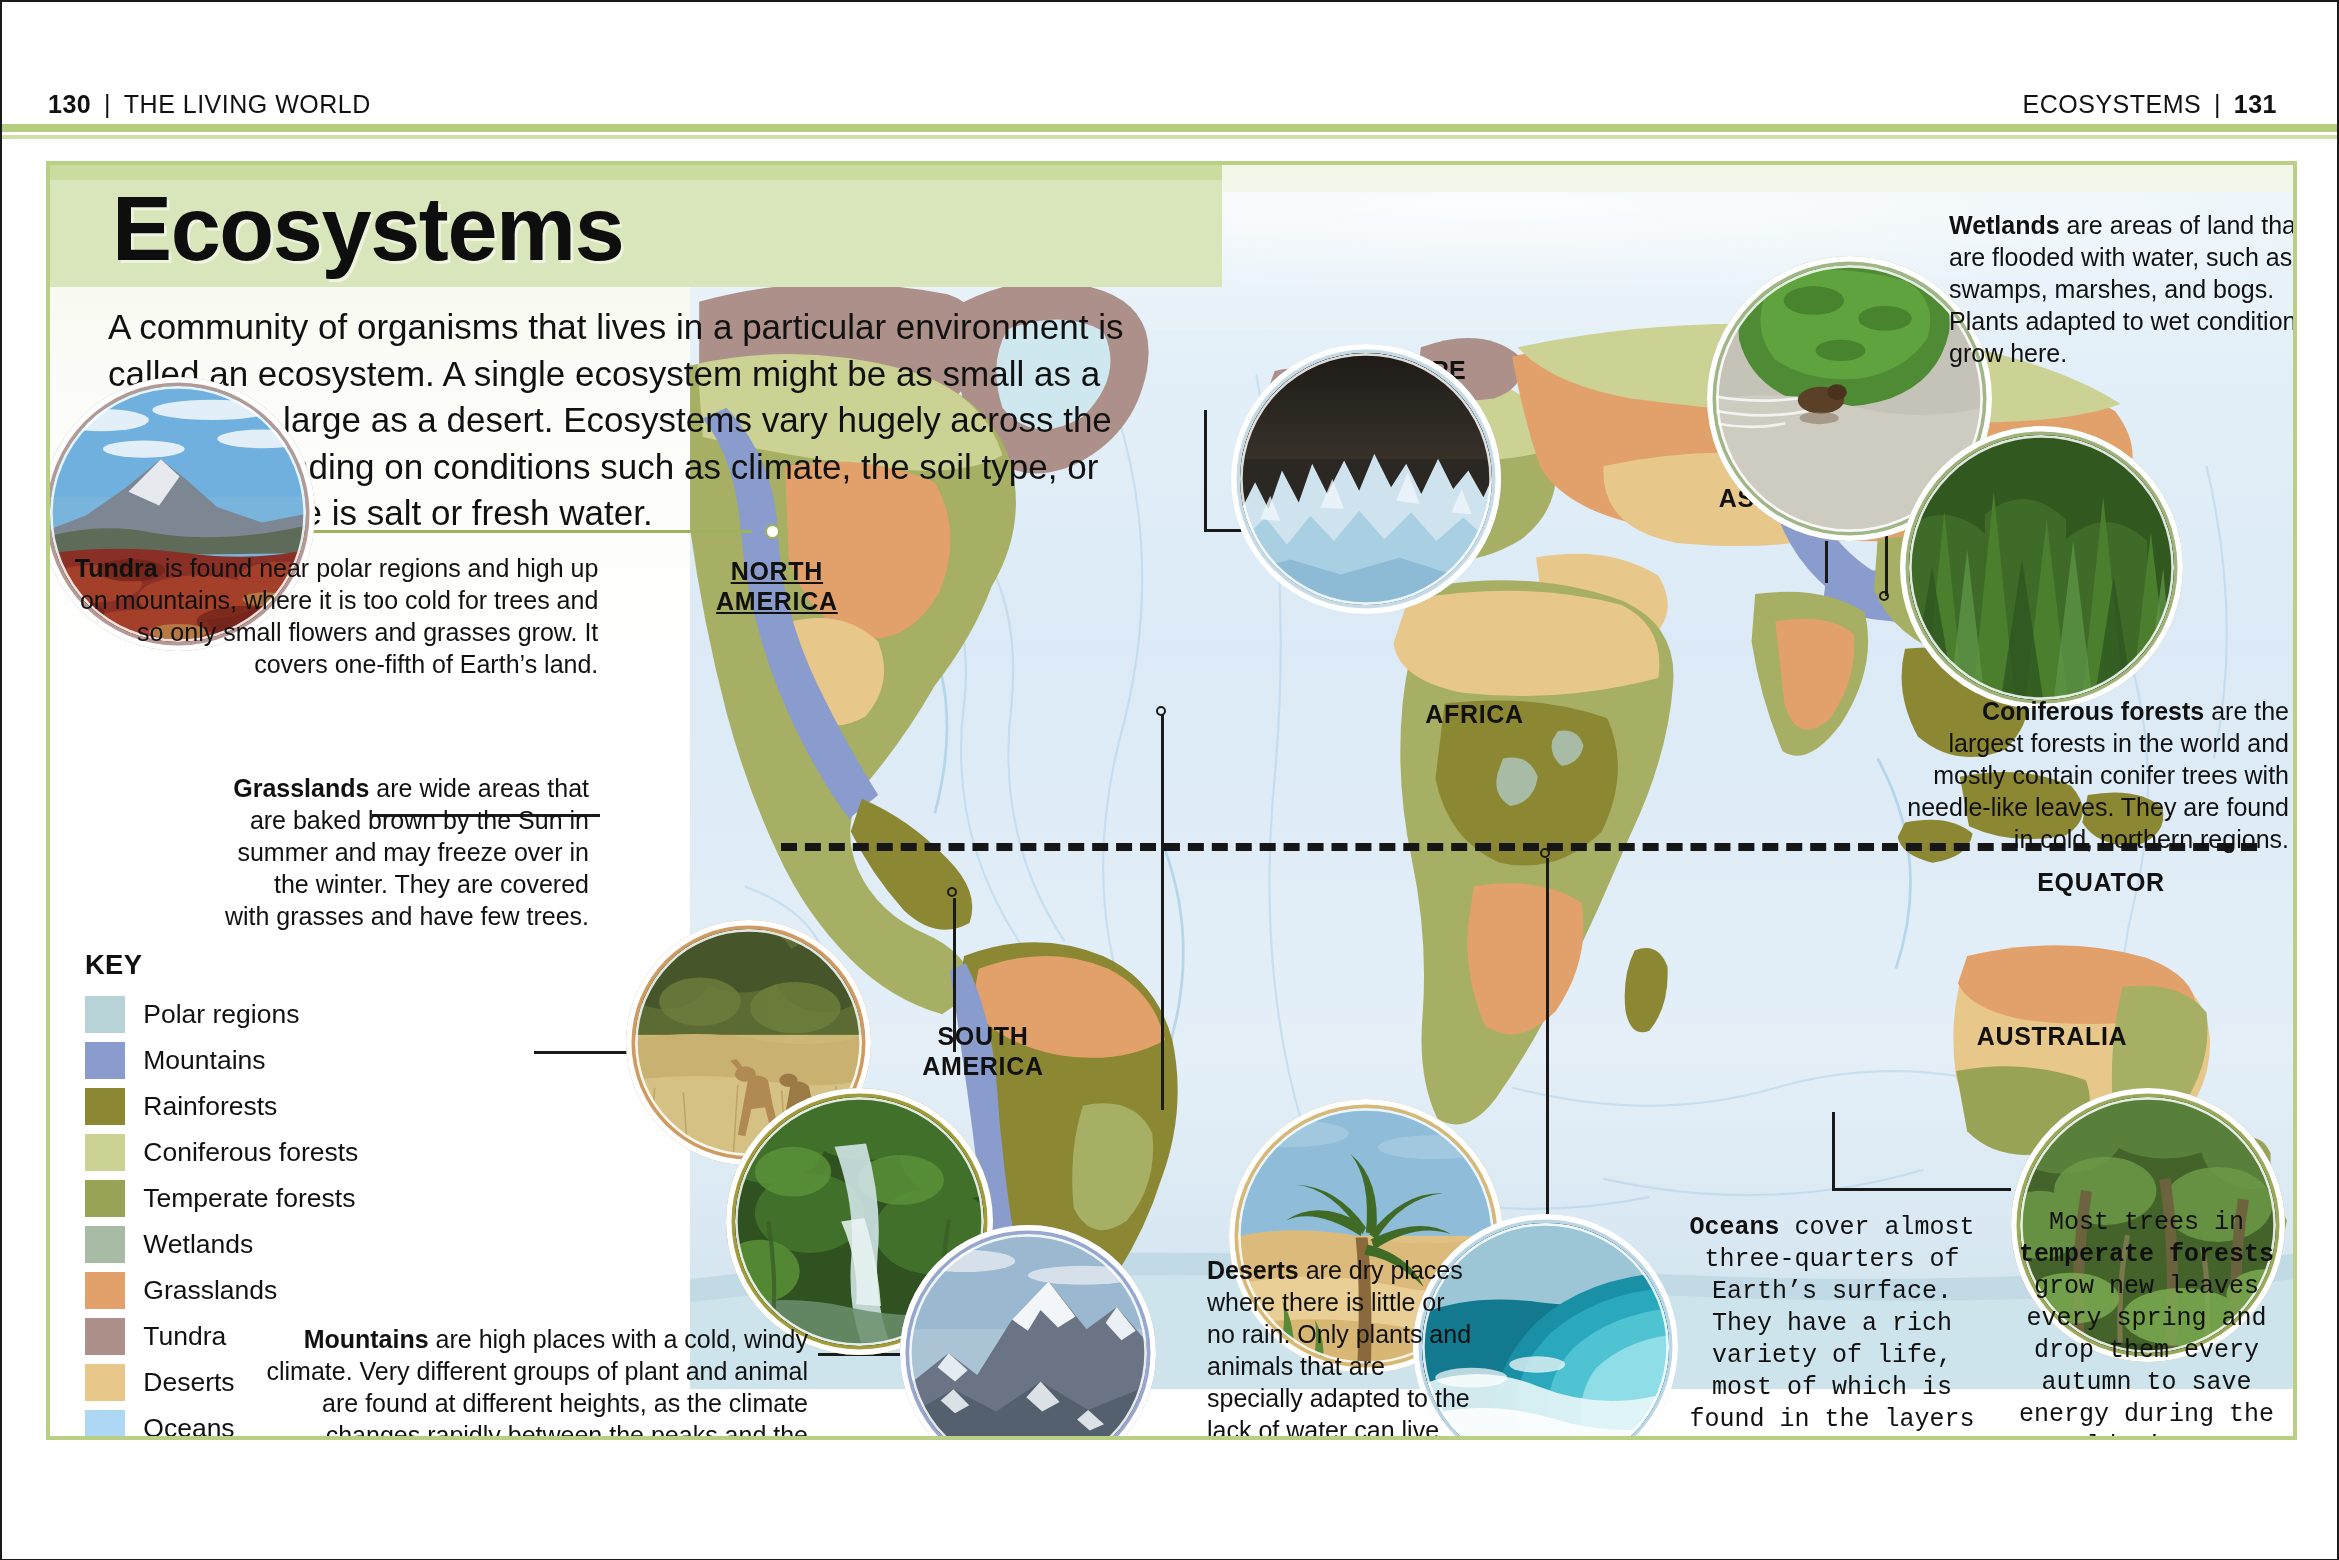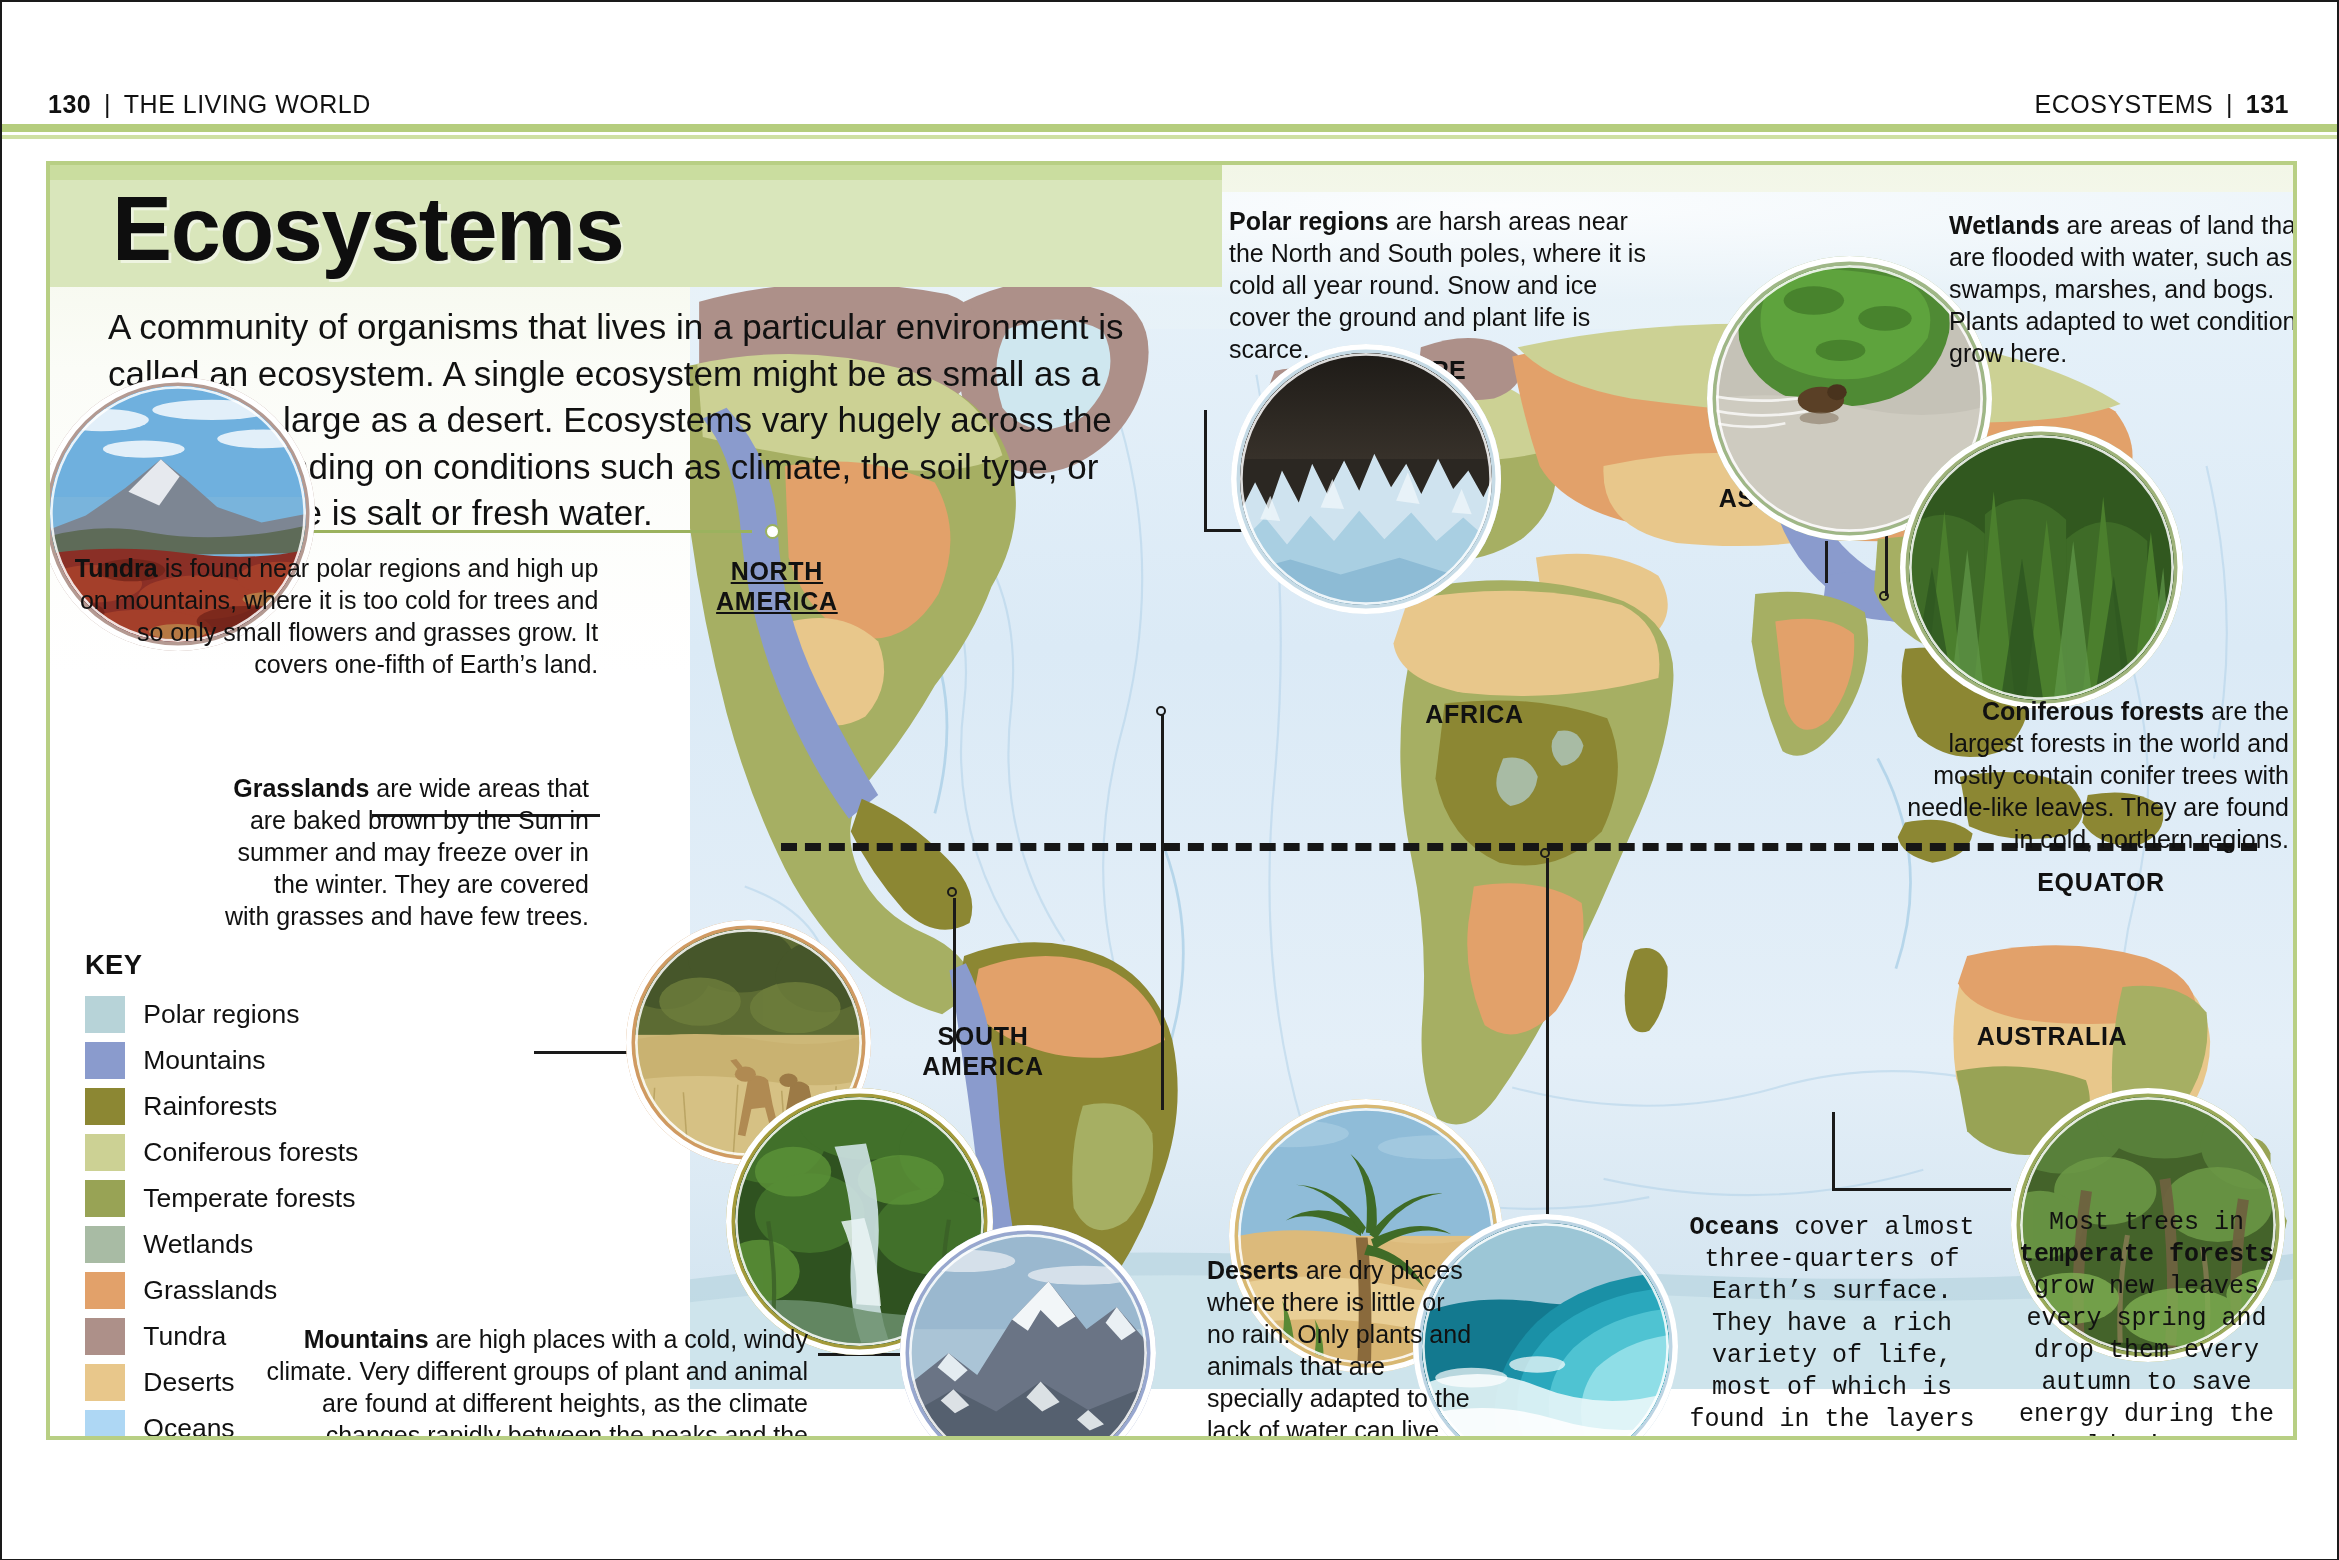--- a/index.html
+++ b/index.html
@@ -17,21 +17,21 @@
     overflow: hidden;
   }
 
   
   .runhead {
     position: absolute; top: 88px;
     font-size: 25px; letter-spacing: 0.5px; color: #111;
     white-space: nowrap;
   }
   .runhead.left  { left: 46px; }
-  .runhead.right { right: 48px; }
+  .runhead.right { right: 60px; }
   .runhead b { font-weight: bold; }
   .runhead .sep { display:inline-block; padding: 0 12.8px; font-weight: 400; }
 
   .rule-top {
     position: absolute; left: 0; right: 0; top: 122px;
     height: 8.2px; background: #b5cd7e;
   }
   .rule-top-thin {
     position: absolute; left: 0; right: 0; top: 133px;
     height: 3.7px; background: #cfe0a4;
@@ -588,23 +588,20 @@
           <g fill="#7fae52" opacity=".8">
             <ellipse cx="60" cy="236" rx="56" ry="30"></ellipse>
               <ellipse cx="190" cy="258" rx="70" ry="34"></ellipse>
             <ellipse cx="288" cy="232" rx="46" ry="30"></ellipse>
           </g>
           <path d="M0,300 Q80,280 160,292 Q240,302 300,286 L300,300 Z" fill="#365220"></path>
         </svg>
       </div>
     </div>
 
-    <div class="cap l" style="left:1179px; top:40px; width:429px;">
-      <b>Polar regions</b><span> are harsh areas near the North and South poles, where it is cold all year round. Snow and ice cover the ground and plant life is scarce.</span>
-    </div>
 
     <div class="cap l" style="left:1899px; top:44px; width:365px;">
       <b>Wetlands</b><span> are areas of land that are flooded with water, such as swamps, marshes, and bogs. Plants adapted to wet conditions grow here.</span>
     </div>
 
     <div class="cap r" style="left:1855px; top:530px; width:384px;">
       <b>Coniferous forests</b><span> are the largest forests in the world and mostly contain conifer trees with needle-like leaves. They are found in cold, northern regions.</span>
     </div>
 
     <div class="cap r" style="left:174px; top:607px; width:365px;">

